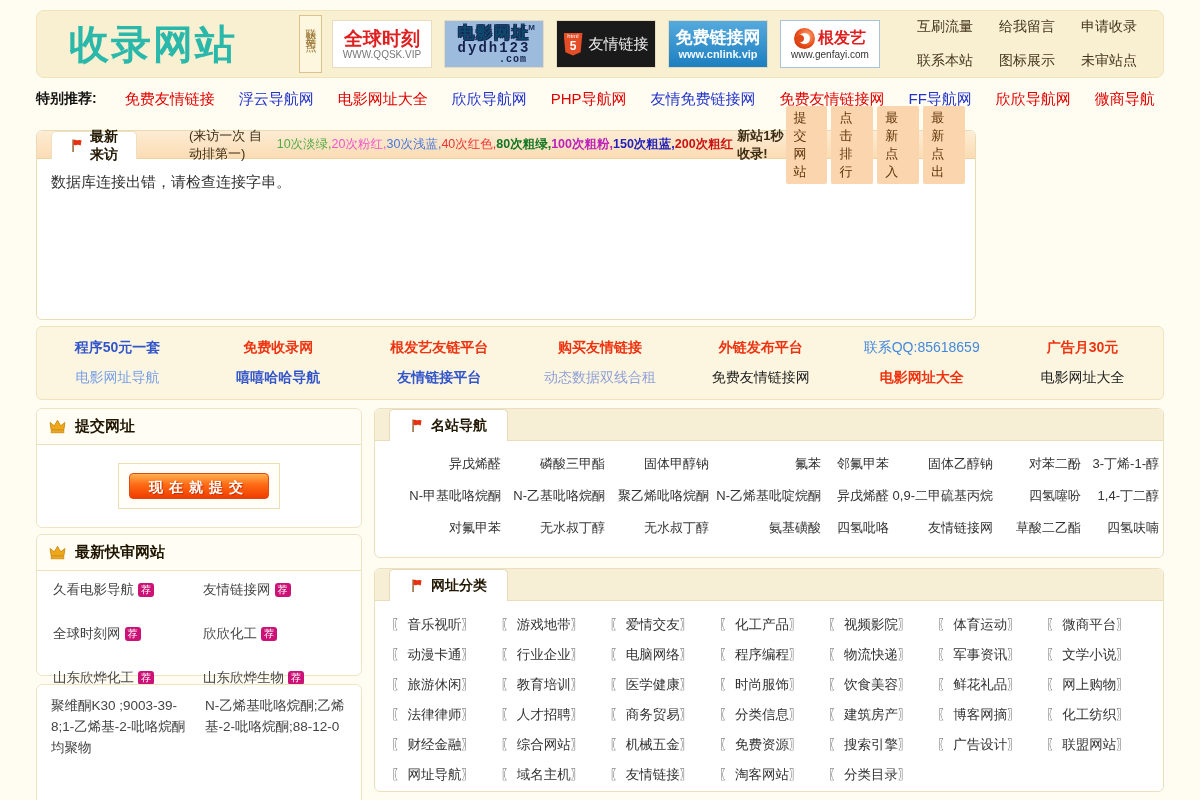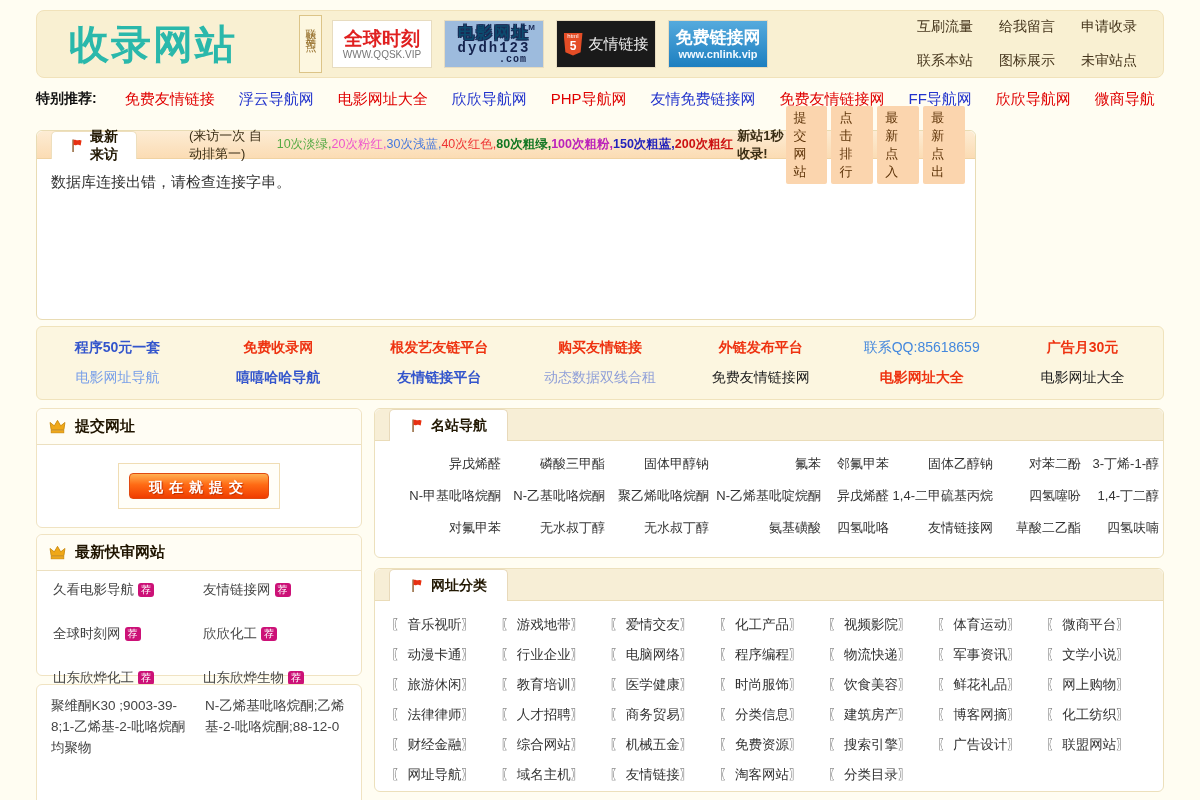--- a/index.html
+++ b/index.html
@@ -163,20 +163,27 @@
         <span class="h5shield">
           <i>html</i>
             <b>5</b>
         </span>
         <span class="h5title">友情链接</span>
       </a>
       <a class="banner cnlink">
         <span class="cn-title">免费链接网</span>
         <span class="cn-url">www.cnlink.vip</span>
       </a>
+      <a class="banner genfayi">
+        <span class="gf-row">
+          <span class="gf-logo"></span>
+          <span class="gf-title">根发艺</span>
+        </span>
+        <span class="gf-url">www.genfayi.com</span>
+      </a>
     </div>
     <div class="topnav">
 
     <a class="topnav-link">互刷流量</a>
         <a class="topnav-link">给我留言</a>
         <a class="topnav-link">申请收录</a>
         <a class="topnav-link">联系本站</a>
         <a class="topnav-link">图标展示</a>
         <a class="topnav-link">未审站点</a>
       </div>
@@ -337,21 +344,21 @@
         <a class="famous-item">氟苯</a>
         <a class="famous-item">邻氟甲苯</a>
         <a class="famous-item">固体乙醇钠</a>
         <a class="famous-item">对苯二酚</a>
         <a class="famous-item">3-丁烯-1-醇</a>
         <a class="famous-item">N-甲基吡咯烷酮</a>
         <a class="famous-item">N-乙基吡咯烷酮</a>
         <a class="famous-item">聚乙烯吡咯烷酮</a>
         <a class="famous-item">N-乙烯基吡啶烷酮</a>
         <a class="famous-item">异戊烯醛</a>
-        <a class="famous-item">1,4-二甲硫基丙烷</a>
+        <a class="famous-item">0,9-二甲硫基丙烷</a>
         <a class="famous-item">四氢噻吩</a>
         <a class="famous-item">1,4-丁二醇</a>
         <a class="famous-item">对氟甲苯</a>
         <a class="famous-item">无水叔丁醇</a>
         <a class="famous-item">无水叔丁醇</a>
         <a class="famous-item">氨基磺酸</a>
         <a class="famous-item">四氢吡咯</a>
         <a class="famous-item">友情链接网</a>
         <a class="famous-item">草酸二乙酯</a>
         <a class="famous-item">四氢呋喃</a>

